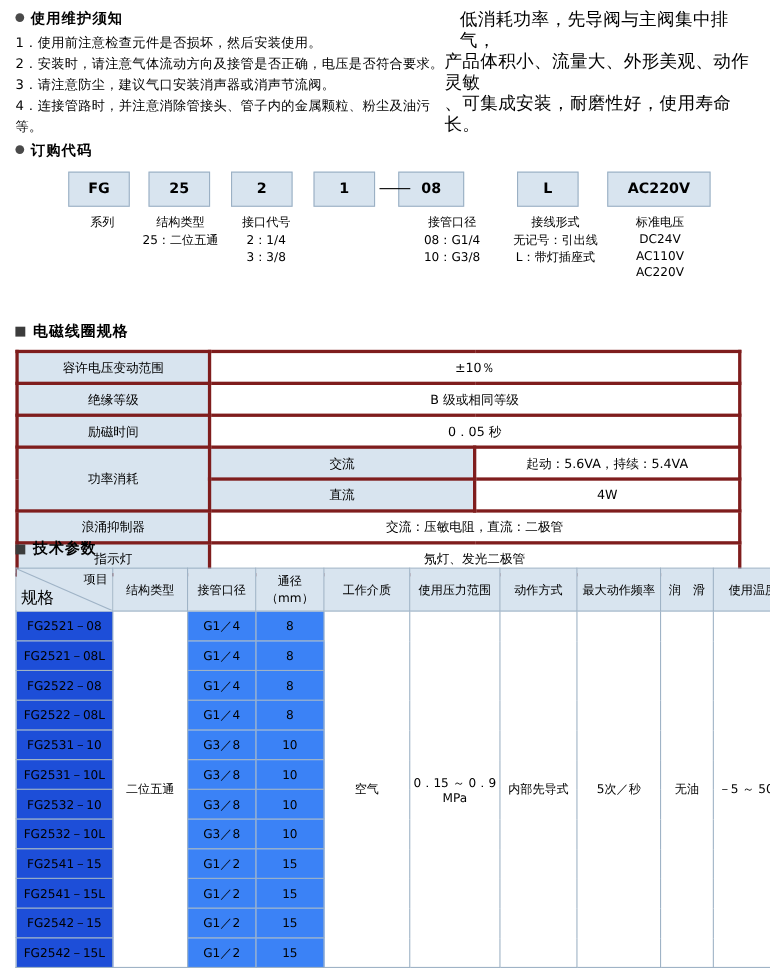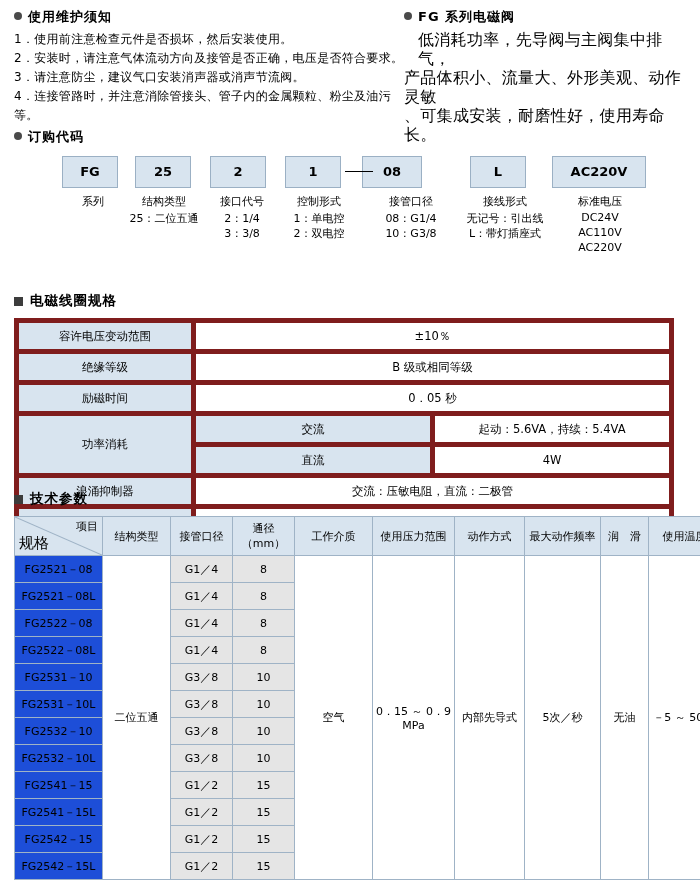--- a/index.html
+++ b/index.html
@@ -49,39 +49,39 @@
   
   .sq-head{display:flex;align-items:center;margin-bottom:8px;}
   .sq{width:9px;height:9px;background:#3c3c3c;margin-right:7px;}
   .sq-head .txt{font-size:13.5px;font-weight:bold;letter-spacing:1px;}
 
   
   .coil{position:absolute;left:14px;top:292px;width:672px;}
   table{border-collapse:collapse;}
   .coil table{width:660px;table-layout:fixed;}
   .coil td{
-    border:5px solid #7f1d1d;
+    border:3px solid #7f1d1d;
     font-size:11.5px;text-align:center;
     padding:3px 2px;height:20px;
   }
   .coil td.lbl{background:#d8e4ef;width:168px;}
   .coil td.sub{background:#d8e4ef;width:88px;}
   .coil td.val{background:#ffffff;}
 
   
   .tech{position:absolute;left:14px;top:490px;width:672px;}
   .tech table{width:672px;table-layout:fixed;}
   .tech td,.tech th{
     border:1px solid #9fb3c6;
     font-size:11px;text-align:center;padding:2px 1px;
   }
   .tech thead td{background:#d8e4ef;font-weight:normal;height:34px;}
   .tech tbody td{height:22px;background:#fff;}
   .tech td.model{background:#1d4ed8;text-align:center;}
-  .tech td.port{background:#e5e5e5;}
+  .tech td.port{background:#3b82f6;}
   .corner{position:relative;background:#d8e4ef;}
   .corner .c1{position:absolute;right:4px;top:2px;font-size:11px;}
   .corner .c2{position:absolute;left:4px;bottom:2px;font-size:15px;}
   .corner .slash{
     position:absolute;left:0;top:0;width:100%;height:100%;
   }
 
   
   .wm{
     position:absolute;left:0px;top:432px;width:260px;
@@ -100,24 +100,20 @@
         <div class="bullet-head">
           <span class="dot"></span>
           <span class="txt">使用维护须知</span>
         </div>
         <div class="note-line">1．使用前注意检查元件是否损坏，然后安装使用。</div>
         <div class="note-line">2．安装时，请注意气体流动方向及接管是否正确，电压是否符合要求。</div>
         <div class="note-line">3．请注意防尘，建议气口安装消声器或消声节流阀。</div>
         <div class="note-line">4．连接管路时，并注意消除管接头、管子内的金属颗粒、粉尘及油污等。</div>
       </div>
       <div class="col-right">
-        <div class="bullet-head">
-          <span class="dot"></span>
-          <span class="txt">FG  系列电磁阀</span>
-        </div>
         <div class="r-line indent">低消耗功率，先导阀与主阀集中排气，</div>
         <div class="r-line">产品体积小、流量大、外形美观、动作灵敏</div>
         <div class="r-line">、可集成安装，耐磨性好，使用寿命长。</div>
       </div>
     </div>
   </div>
 
   <div class="order">
     <div class="bullet-head">
       <span class="dot"></span>
@@ -138,25 +134,20 @@
           <div style="margin-bottom: 2px;">系列</div>
         </div>
         <div class="desc center" style="left: 96px; width: 76px; top: 0px;">
           <div style="margin-bottom: 2px;">结构类型</div>
           <div>25：二位五通</div>
         </div>
         <div class="desc center" style="left: 176px; width: 72px; top: 0px;">
           <div style="margin-bottom: 2px;">接口代号</div>
           <div>2：1/4</div>
           <div>3：3/8</div>
-        </div>
-        <div class="desc center" style="left: 250px; width: 78px; top: 0px;">
-          <div style="margin-bottom: 2px;">控制形式</div>
-          <div>1：单电控</div>
-          <div>2：双电控</div>
         </div>
         <div class="desc center" style="left: 342px; width: 78px; top: 0px;">
           <div style="margin-bottom: 2px;">接管口径</div>
           <div>08：G1/4</div>
           <div>10：G3/8</div>
         </div>
         <div class="desc center" style="left: 434px; width: 82px; top: 0px;">
           <div style="margin-bottom: 2px;">接线形式</div>
           <div>无记号：引出线</div>
           <div>L：带灯插座式</div>

